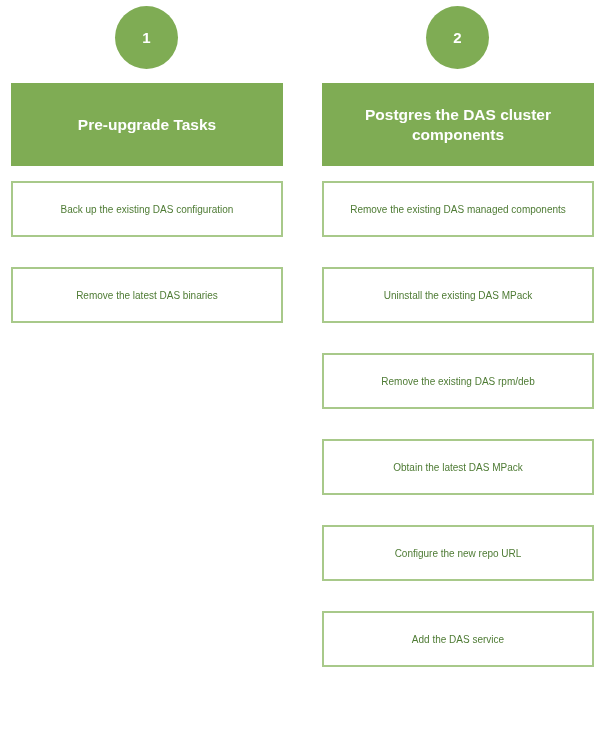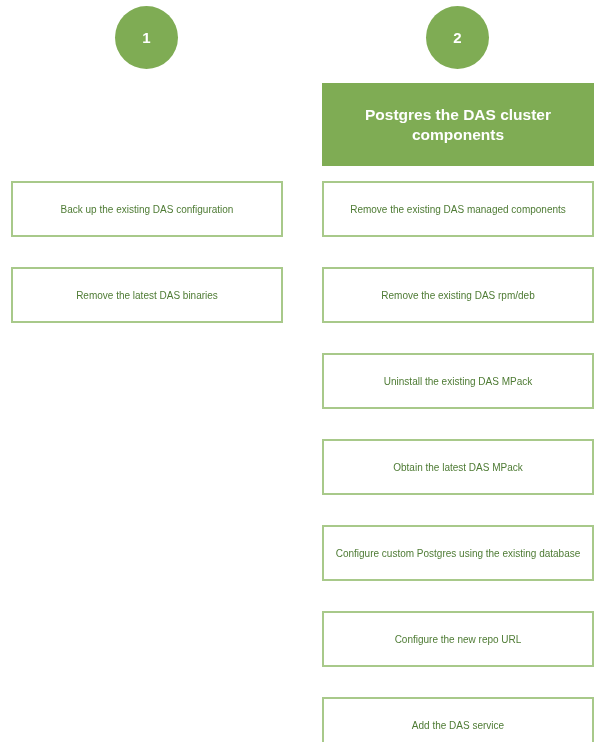--- a/index.html
+++ b/index.html
@@ -92,33 +92,33 @@
     line-height: 1.3;
   }
 </style>
 </head>
 <body>
 
 <div class="diagram">
 
   <div class="column column-left">
     <div class="step-badge">1</div>
+    <div class="column-header">Pre-upgrade Tasks</div>
     <div class="task-list">
       <div class="task-box">Back up the existing DAS configuration</div>
       <div class="task-box">Remove the latest DAS binaries</div>
     </div>
   </div>
 
   <div class="column column-right">
     <div class="step-badge">2</div>
     <div class="column-header">Postgres the DAS cluster components</div>
     <div class="task-list">
       <div class="task-box">Remove the existing DAS managed components</div>
+      <div class="task-box">Uninstall the existing DAS MPack</div>
       <div class="task-box">Remove the existing DAS rpm/deb</div>
-      <div class="task-box">Uninstall the existing DAS MPack</div>
       <div class="task-box">Obtain the latest DAS MPack</div>
-      <div class="task-box">Configure custom Postgres using the existing database</div>
       <div class="task-box">Configure the new repo URL</div>
       <div class="task-box">Add the DAS service</div>
     </div>
   </div>
 
 </div>
 
 </body></html>

